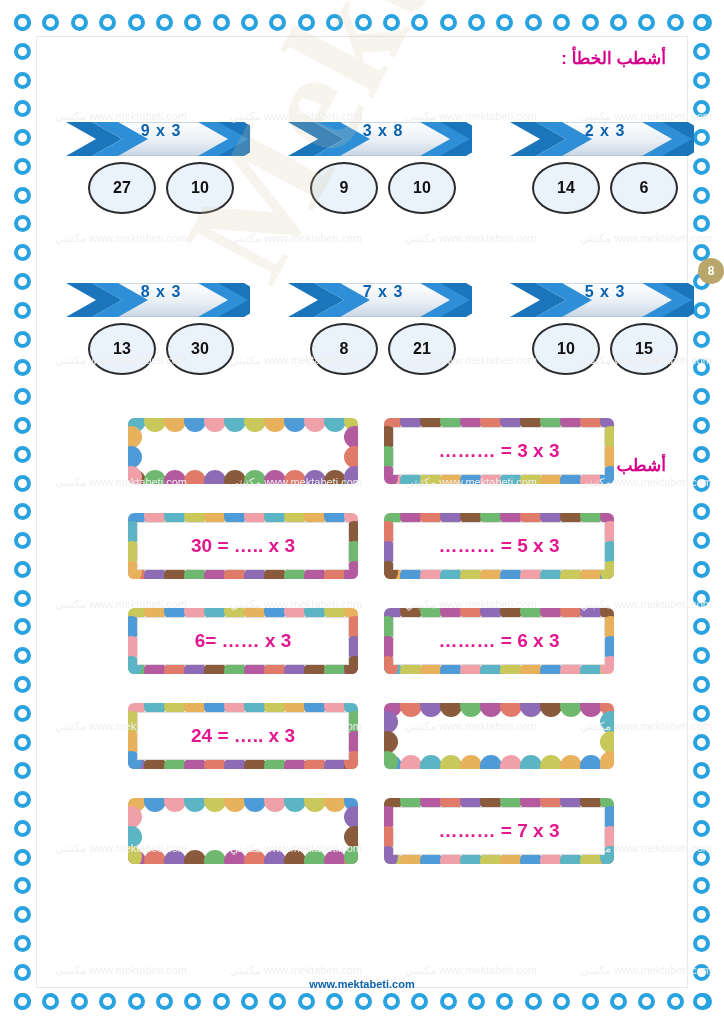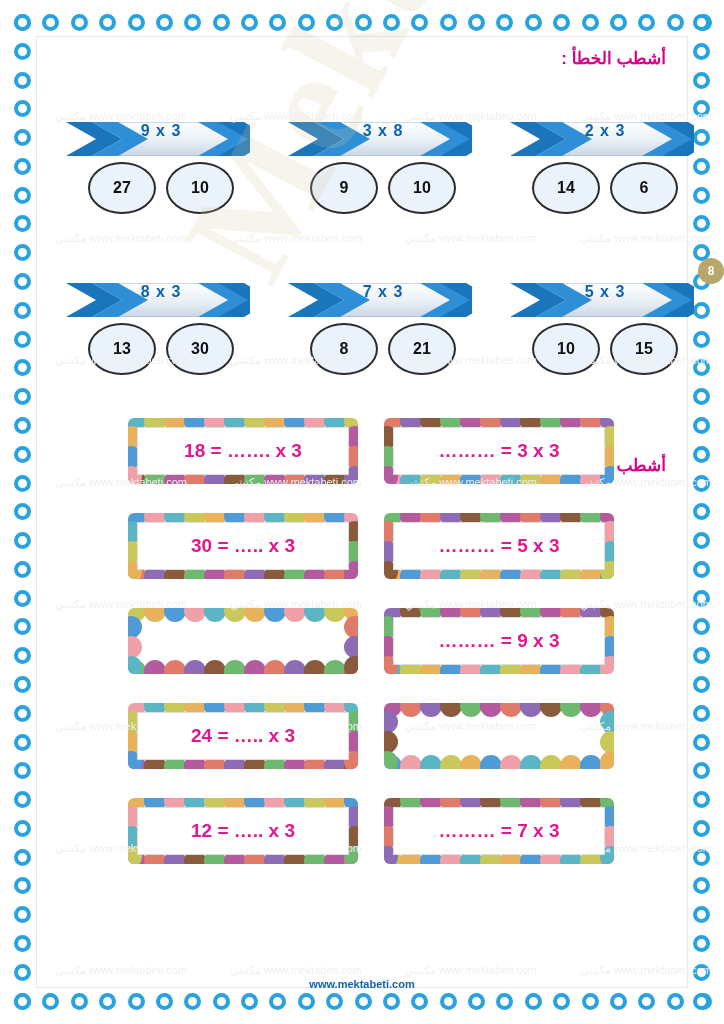--- a/index.html
+++ b/index.html
@@ -577,21 +577,20 @@
           <span class="cdot" style="left: 196px; top: 52px; background: rgb(138, 90, 60);"></span>
           <span class="cdot" style="left: 216px; top: -8px; background: rgb(201, 200, 90);"></span>
           <span class="cdot" style="left: 216px; top: 52px; background: rgb(111, 184, 111);"></span>
           <span class="cdot" style="left: -8px; top: 8px; background: rgb(232, 177, 92);"></span>
           <span class="cdot" style="left: 216px; top: 8px; background: rgb(180, 91, 160);"></span>
           <span class="cdot" style="left: -8px; top: 28px; background: rgb(78, 155, 216);"></span>
           <span class="cdot" style="left: 216px; top: 28px; background: rgb(224, 123, 106);"></span>
           <span class="cdot" style="left: -8px; top: 48px; background: rgb(240, 160, 168);"></span>
           <span class="cdot" style="left: 216px; top: 48px; background: rgb(142, 107, 181);"></span>
         </div>
-        <div class="inner">18 = ……. x  3</div>
       </div>
       <div class="confetti-box" style="left: 384px; top: 513px;">
         <div class="dots-layer">
           <span class="cdot" style="left: -4px; top: -8px; background: rgb(111, 184, 111);"></span>
           <span class="cdot" style="left: -4px; top: 52px; background: rgb(232, 177, 92);"></span>
           <span class="cdot" style="left: 16px; top: -8px; background: rgb(180, 91, 160);"></span>
           <span class="cdot" style="left: 16px; top: 52px; background: rgb(78, 155, 216);"></span>
           <span class="cdot" style="left: 36px; top: -8px; background: rgb(224, 123, 106);"></span>
           <span class="cdot" style="left: 36px; top: 52px; background: rgb(240, 160, 168);"></span>
           <span class="cdot" style="left: 56px; top: -8px; background: rgb(142, 107, 181);"></span>
@@ -682,21 +681,21 @@
           <span class="cdot" style="left: 196px; top: 52px; background: rgb(91, 181, 196);"></span>
           <span class="cdot" style="left: 216px; top: -8px; background: rgb(138, 90, 60);"></span>
           <span class="cdot" style="left: 216px; top: 52px; background: rgb(201, 200, 90);"></span>
           <span class="cdot" style="left: -8px; top: 8px; background: rgb(111, 184, 111);"></span>
           <span class="cdot" style="left: 216px; top: 8px; background: rgb(232, 177, 92);"></span>
           <span class="cdot" style="left: -8px; top: 28px; background: rgb(180, 91, 160);"></span>
           <span class="cdot" style="left: 216px; top: 28px; background: rgb(78, 155, 216);"></span>
           <span class="cdot" style="left: -8px; top: 48px; background: rgb(224, 123, 106);"></span>
           <span class="cdot" style="left: 216px; top: 48px; background: rgb(240, 160, 168);"></span>
         </div>
-        <div class="inner">……… = 9 x  3</div>
+        <div class="inner">……… = 6 x  3</div>
       </div>
       <div class="confetti-box" style="left: 128px; top: 608px;">
         <div class="dots-layer">
           <span class="cdot" style="left: -4px; top: -8px; background: rgb(201, 200, 90);"></span>
           <span class="cdot" style="left: -4px; top: 52px; background: rgb(111, 184, 111);"></span>
           <span class="cdot" style="left: 16px; top: -8px; background: rgb(232, 177, 92);"></span>
           <span class="cdot" style="left: 16px; top: 52px; background: rgb(180, 91, 160);"></span>
           <span class="cdot" style="left: 36px; top: -8px; background: rgb(78, 155, 216);"></span>
           <span class="cdot" style="left: 36px; top: 52px; background: rgb(224, 123, 106);"></span>
           <span class="cdot" style="left: 56px; top: -8px; background: rgb(240, 160, 168);"></span>
@@ -717,20 +716,21 @@
           <span class="cdot" style="left: 196px; top: 52px; background: rgb(111, 184, 111);"></span>
           <span class="cdot" style="left: 216px; top: -8px; background: rgb(232, 177, 92);"></span>
           <span class="cdot" style="left: 216px; top: 52px; background: rgb(180, 91, 160);"></span>
           <span class="cdot" style="left: -8px; top: 8px; background: rgb(78, 155, 216);"></span>
           <span class="cdot" style="left: 216px; top: 8px; background: rgb(224, 123, 106);"></span>
           <span class="cdot" style="left: -8px; top: 28px; background: rgb(240, 160, 168);"></span>
           <span class="cdot" style="left: 216px; top: 28px; background: rgb(142, 107, 181);"></span>
           <span class="cdot" style="left: -8px; top: 48px; background: rgb(91, 181, 196);"></span>
           <span class="cdot" style="left: 216px; top: 48px; background: rgb(138, 90, 60);"></span>
         </div>
+        <div class="inner">6= …… x  3</div>
       </div>
       <div class="confetti-box" style="left: 384px; top: 703px;">
         <div class="dots-layer">
           <span class="cdot" style="left: -4px; top: -8px; background: rgb(180, 91, 160);"></span>
           <span class="cdot" style="left: -4px; top: 52px; background: rgb(78, 155, 216);"></span>
           <span class="cdot" style="left: 16px; top: -8px; background: rgb(224, 123, 106);"></span>
           <span class="cdot" style="left: 16px; top: 52px; background: rgb(240, 160, 168);"></span>
           <span class="cdot" style="left: 36px; top: -8px; background: rgb(142, 107, 181);"></span>
           <span class="cdot" style="left: 36px; top: 52px; background: rgb(91, 181, 196);"></span>
           <span class="cdot" style="left: 56px; top: -8px; background: rgb(138, 90, 60);"></span>
@@ -855,20 +855,19 @@
           <span class="cdot" style="left: 196px; top: 52px; background: rgb(180, 91, 160);"></span>
           <span class="cdot" style="left: 216px; top: -8px; background: rgb(78, 155, 216);"></span>
           <span class="cdot" style="left: 216px; top: 52px; background: rgb(224, 123, 106);"></span>
           <span class="cdot" style="left: -8px; top: 8px; background: rgb(240, 160, 168);"></span>
           <span class="cdot" style="left: 216px; top: 8px; background: rgb(142, 107, 181);"></span>
           <span class="cdot" style="left: -8px; top: 28px; background: rgb(91, 181, 196);"></span>
           <span class="cdot" style="left: 216px; top: 28px; background: rgb(138, 90, 60);"></span>
           <span class="cdot" style="left: -8px; top: 48px; background: rgb(201, 200, 90);"></span>
           <span class="cdot" style="left: 216px; top: 48px; background: rgb(111, 184, 111);"></span>
         </div>
-        <div class="inner">12 = ….. x  3</div>
       </div>
     </div>
 
   <div class="footer">
     <div class="footer-url">www.mektabeti.com</div>
   </div>
 </div>
 
 </body></html>

